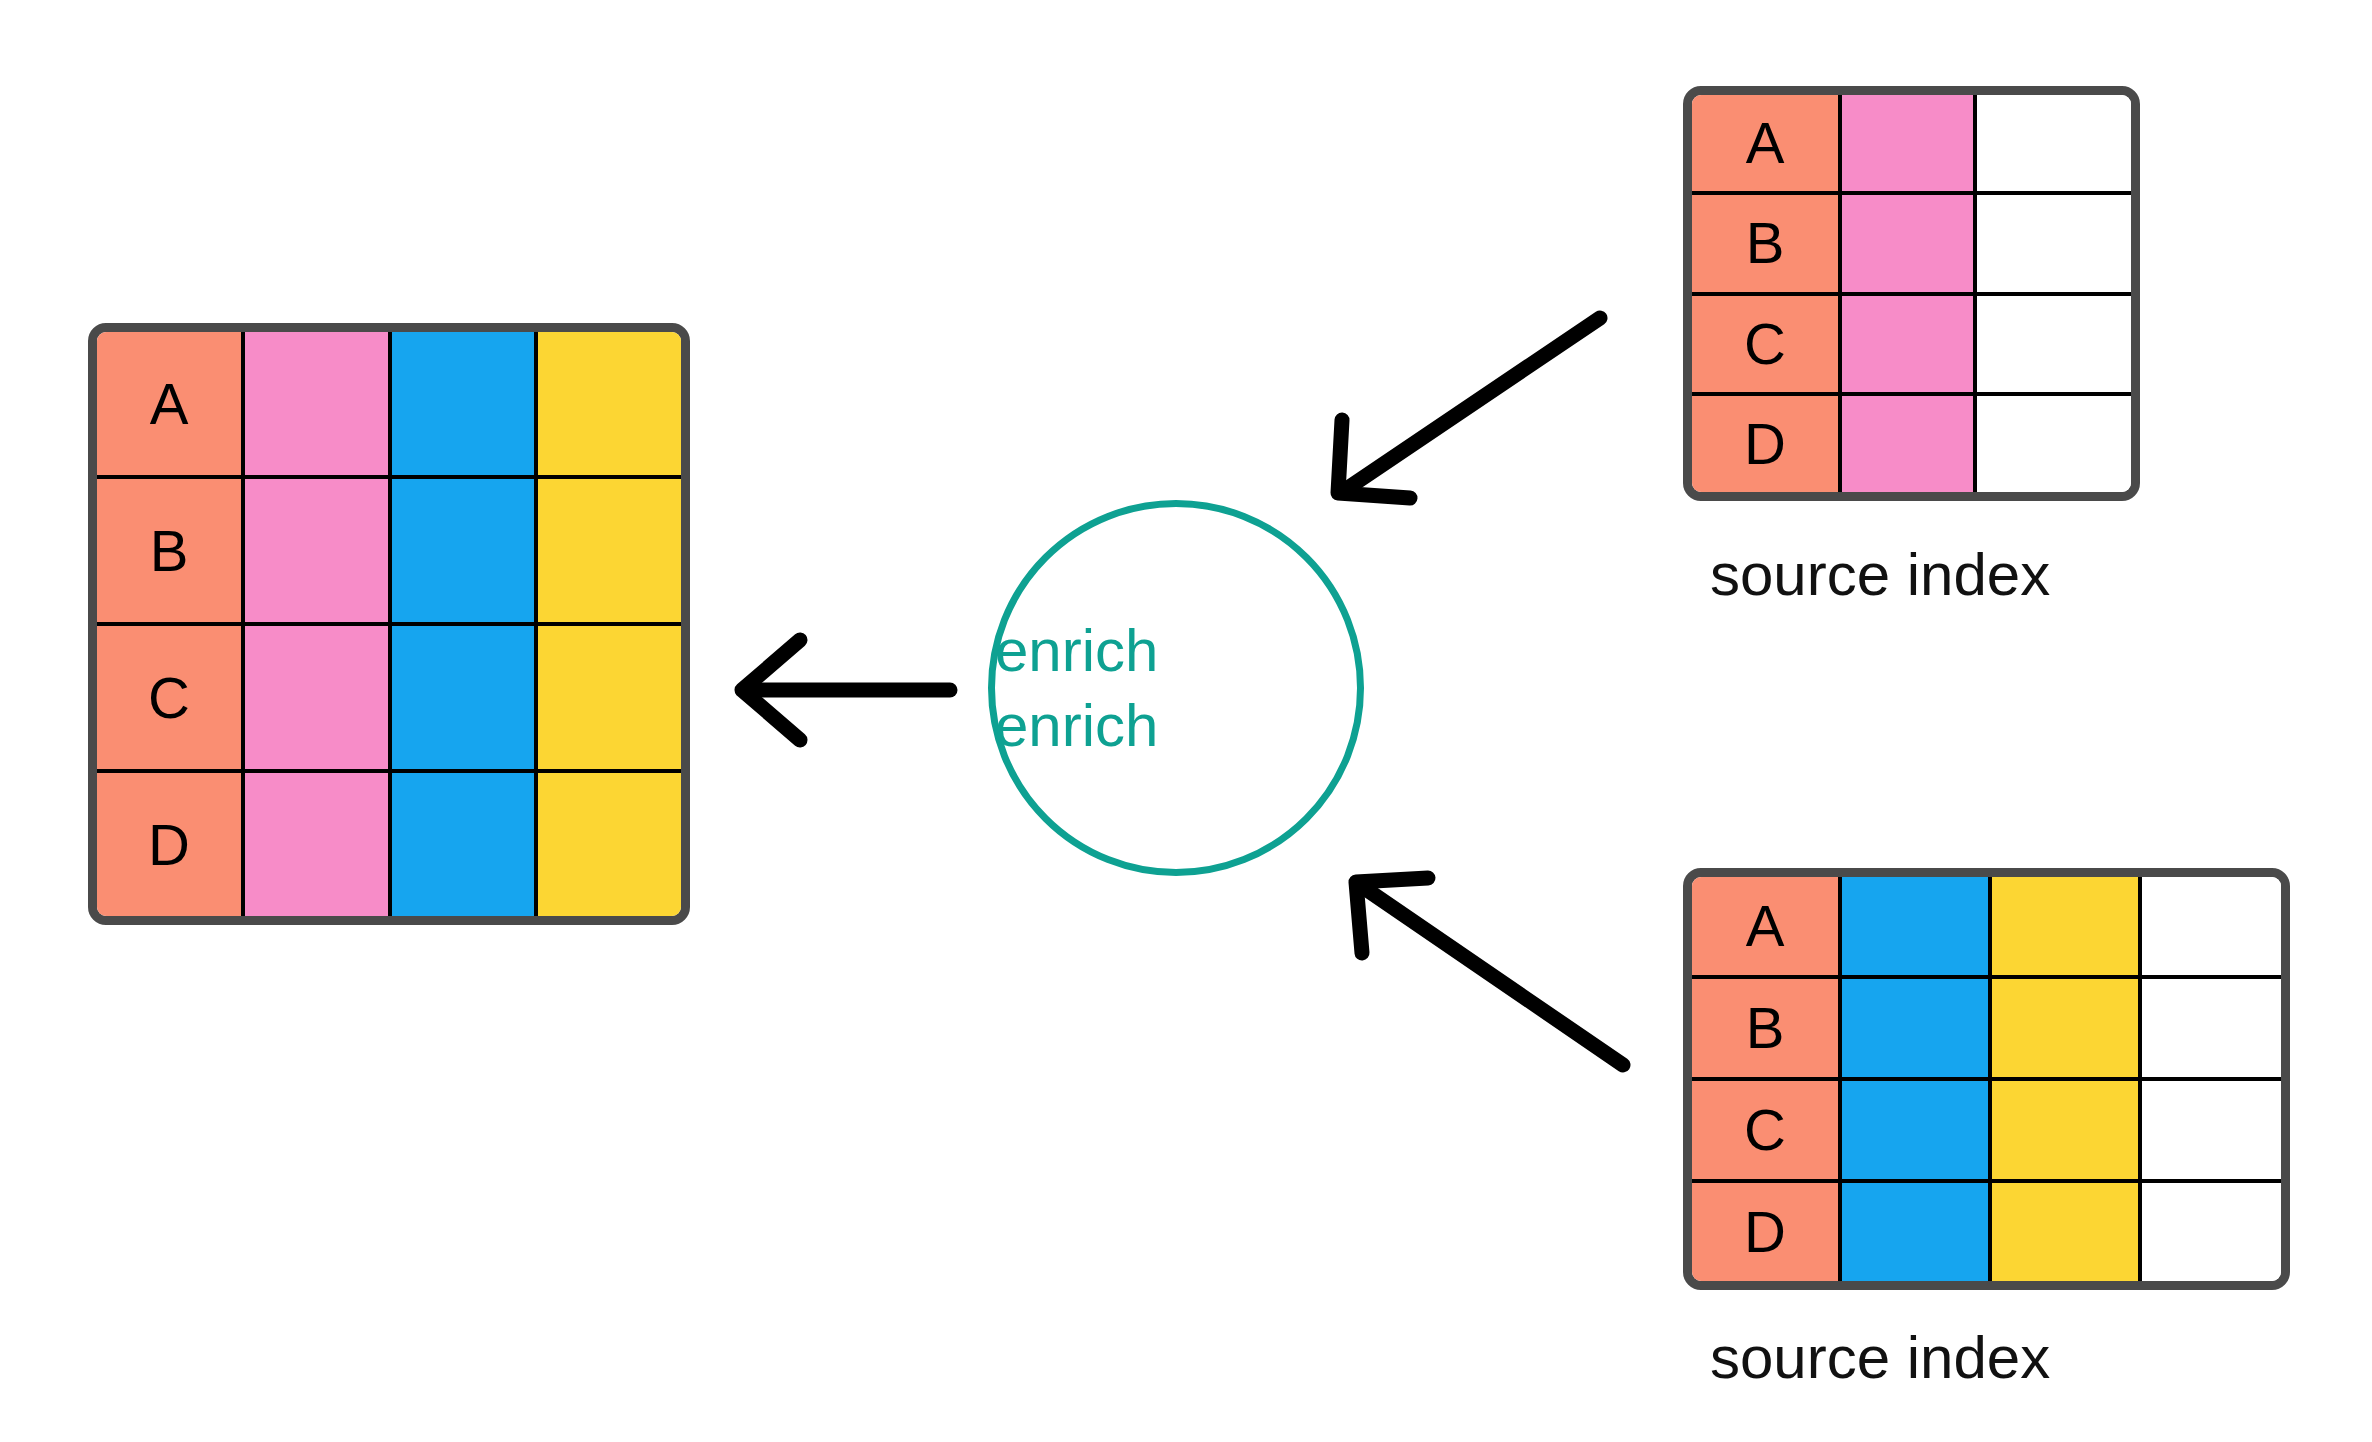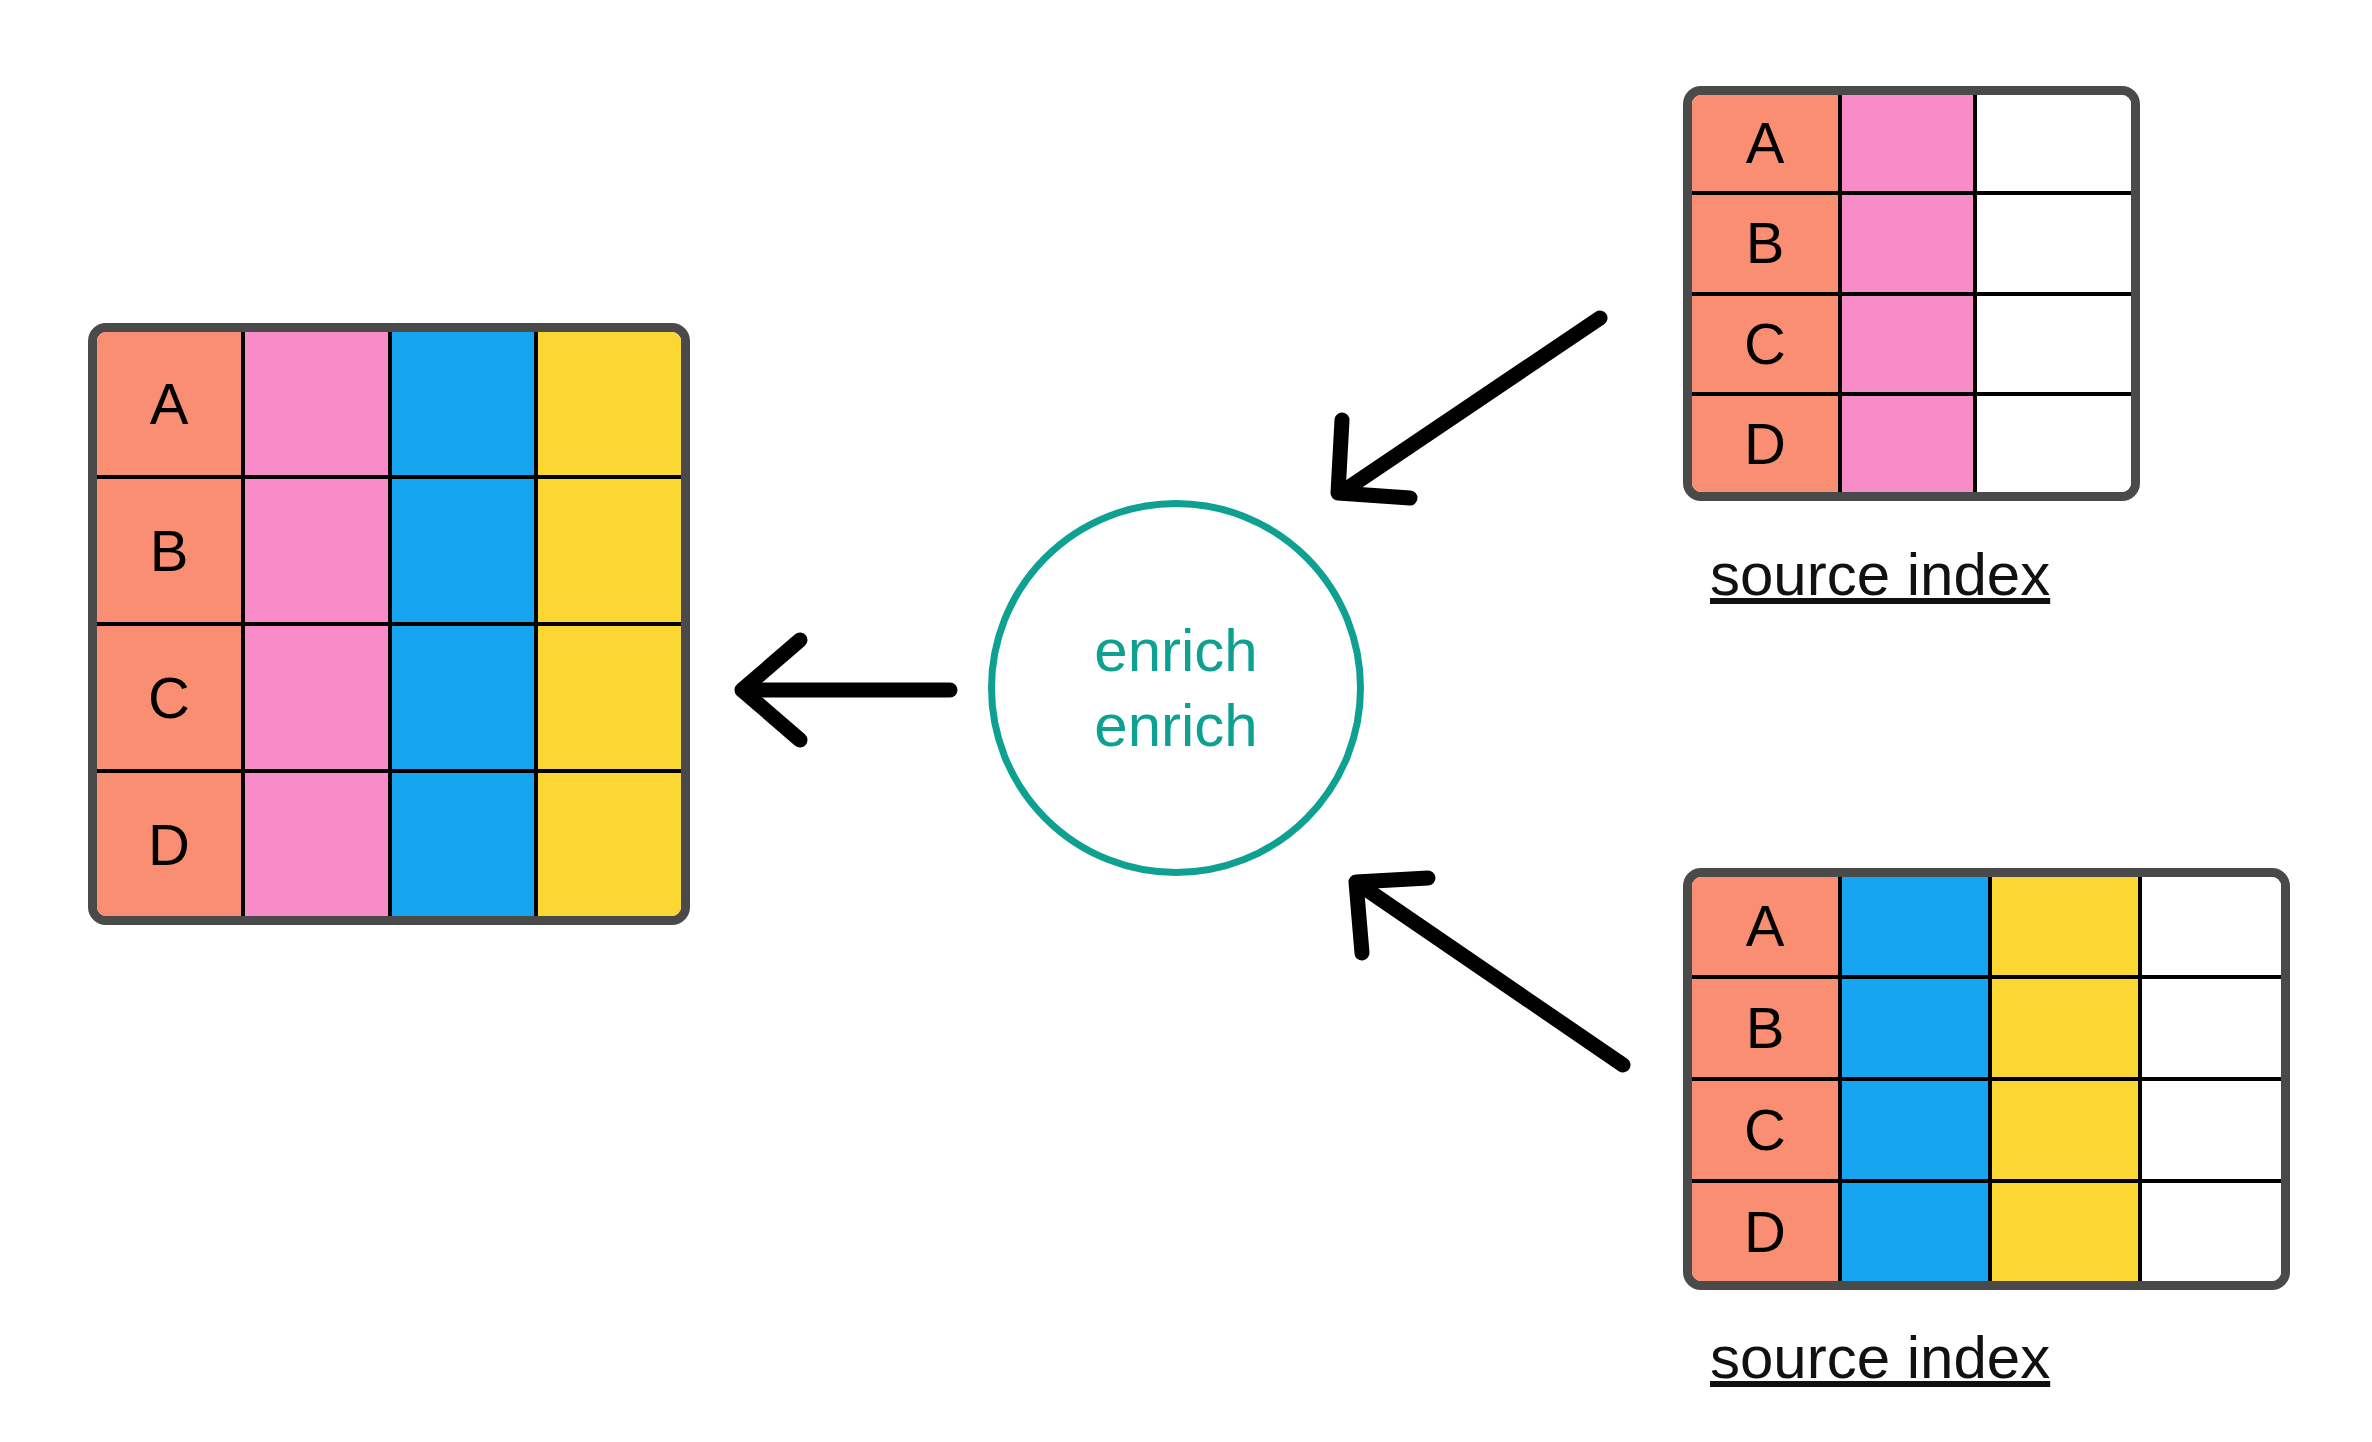--- a/index.html
+++ b/index.html
@@ -62,33 +62,32 @@
   .f-white  { background: #ffffff; }
 
   
   .caption {
     position: absolute;
     font-size: 60px;
     line-height: 1;
     color: #111111;
     white-space: nowrap;
     font-family: "Liberation Sans", sans-serif;
-    text-decoration: underline;
   }
 
   
   .policy-circle {
     position: absolute;
     box-sizing: border-box;
     border: 7px solid #0ea192;
     border-radius: 50%;
     background: #ffffff;
     display: flex;
     flex-direction: column;
-    align-items: center;
+    align-items: flex-start;
     justify-content: center;
   }
   .policy-circle .policy-line {
     color: #0ea192;
     font-size: 60px;
     line-height: 1.25;
     text-align: center;
     font-family: "Liberation Sans", sans-serif;
   }
 

